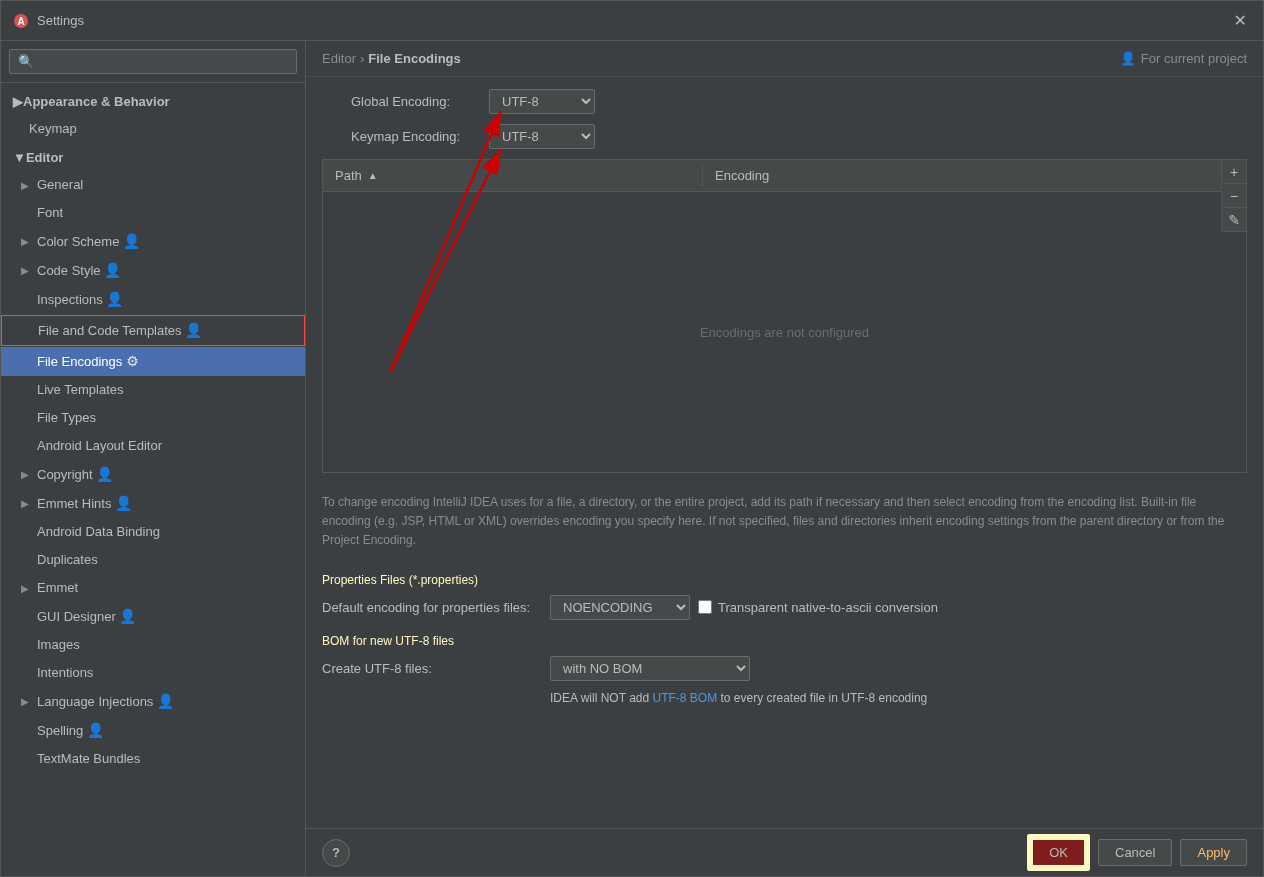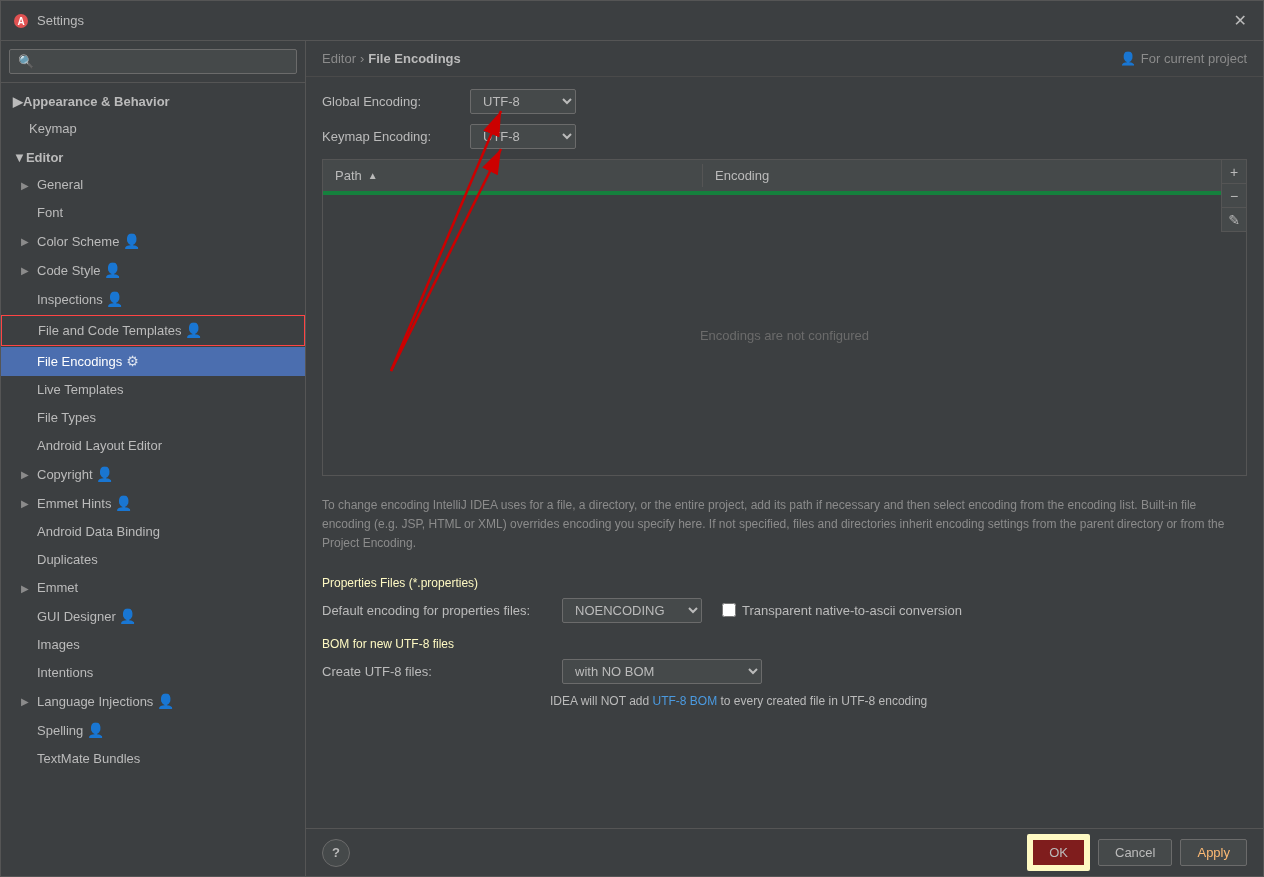--- a/index.html
+++ b/index.html
@@ -159,21 +159,22 @@
     .panel-content {
       flex: 1;
       padding: 12px 16px;
       overflow-y: auto;
     }
     
     .encoding-row {
       display: flex;
       align-items: center;
       margin-bottom: 10px;
-      gap: 18px;
+      gap: 8px;
+      margin-left: 29px;
     }
     
     .encoding-label {
       color: #bbbbbb;
       min-width: 130px;
     }
     
     .encoding-select {
       background: #45494a;
       border: 1px solid #6b6b6b;
@@ -189,21 +190,21 @@
     .table-container {
       border: 1px solid #555;
       margin-top: 8px;
       background: #3c3f41;
       position: relative;
     }
     
     .table-header {
       display: flex;
       background: #45494a;
-      border-bottom: 4px solid #15803d;
+      border-bottom: 1px solid #15803d;
       padding: 4px 0;
       align-items: center;
     }
     
     .table-header-cell {
       padding: 4px 12px;
       color: #bbbbbb;
       font-weight: normal;
       font-size: 13px;
     }
@@ -270,21 +271,21 @@
     .section-label {
       color: #fef9c3;
       font-size: 12px;
       margin-top: 14px;
       margin-bottom: 8px;
     }
     
     .properties-row {
       display: flex;
       align-items: center;
-      gap: 20px;
+      gap: 8px;
       margin-bottom: 10px;
     }
     
     .properties-label {
       color: #bbbbbb;
       min-width: 220px;
     }
     
     .properties-select {
       background: #45494a;

